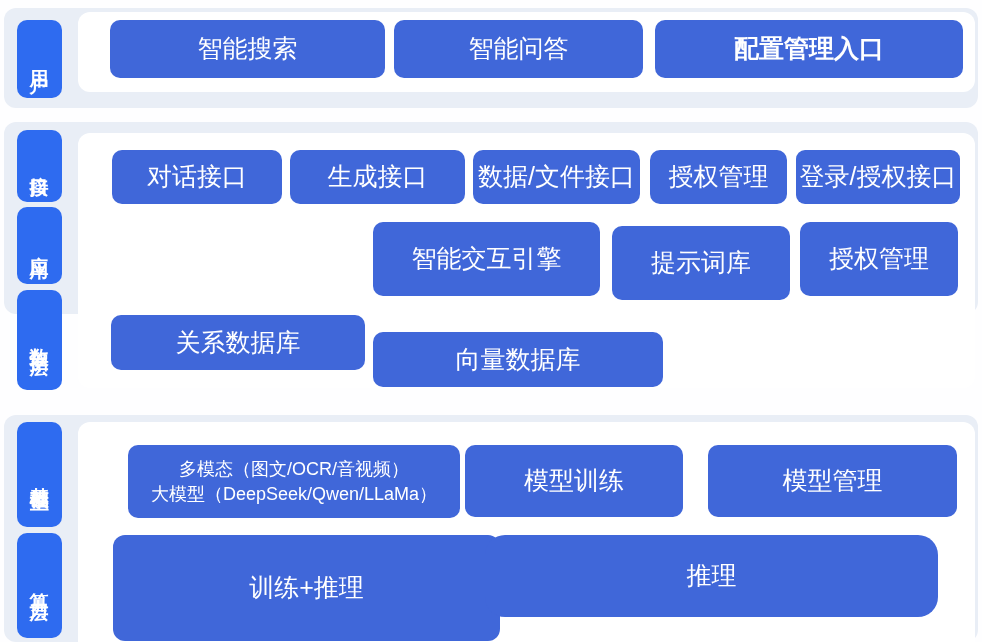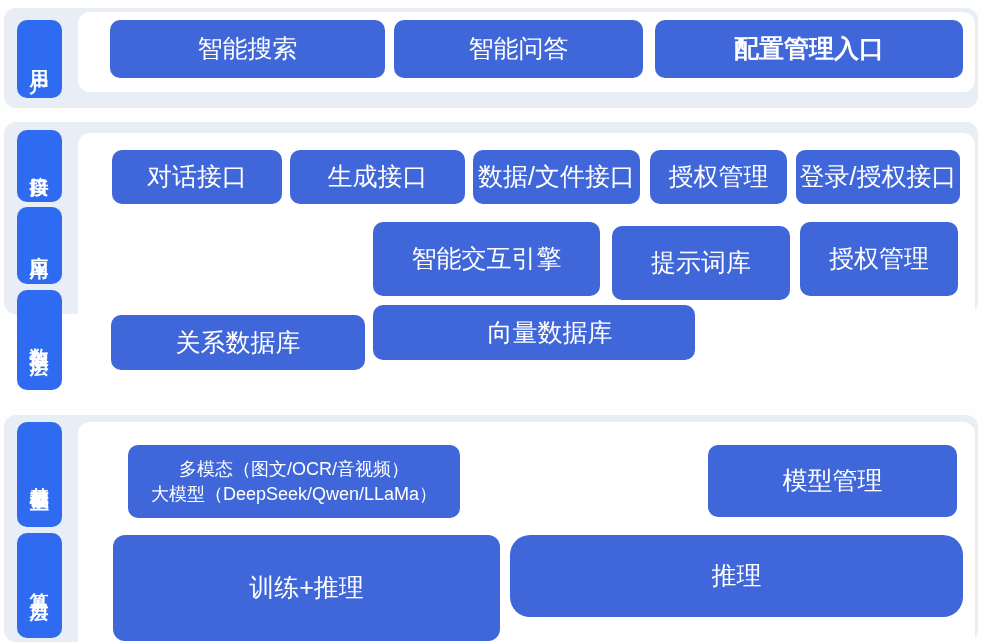--- a/index.html
+++ b/index.html
@@ -70,29 +70,30 @@
     <div class="node" style="left:469px;top:28px;width:167px;height:54px;">数据/文件接口</div>
     <div class="node" style="left:286px;top:28px;width:175px;height:54px;">生成接口</div>
     <div class="node" style="left:646px;top:28px;width:137px;height:54px;">授权管理</div>
     <div class="node" style="left:792px;top:28px;width:164px;height:54px;border-radius:9px;">登录/授权接口</div>
 
     <div class="node" style="left:369px;top:100px;width:227px;height:74px;">智能交互引擎</div>
     <div class="node" style="left:608px;top:104px;width:178px;height:74px;">提示词库</div>
     <div class="node" style="left:796px;top:100px;width:158px;height:74px;">授权管理</div>
 
     <div class="node" style="left:107px;top:193px;width:254px;height:55px;">关系数据库</div>
-    <div class="node" style="left:369px;top:183px;width:290px;height:55px;padding-left:32px;">向量数据库</div>
+    <div class="node" style="left:369px;top:210px;width:290px;height:55px;">向量数据库</div>
   </div>
 
   <div class="band" style="top:415px;height:227px;">
     <div class="panel" style="left:74px;top:7px;width:897px;height:235px;"></div>
     <div class="side-label" style="top:7px;height:105px;letter-spacing:2px;line-height:40px;">基础模型</div>
     <div class="side-label" style="top:118px;height:105px;">算力层</div>
 
     <div class="node small-text" style="left:107px;top:30px;width:332px;height:73px;margin-left:17px;">多模态（图文/OCR/音视频）
 大模型（DeepSeek/Qwen/LLaMa）</div>
+    <div class="node" style="left:461px;top:30px;width:218px;height:72px;">模型训练</div>
     <div class="node" style="left:704px;top:30px;width:249px;height:72px;">模型管理</div>
 
     <div class="node" style="left:109px;top:120px;width:387px;height:106px;border-radius:12px;">训练+推理</div>
-    <div class="node" style="left:506px;top:120px;width:453px;height:82px;border-radius:20px;">推理</div>
+    <div class="node" style="left:481px;top:120px;width:453px;height:82px;border-radius:20px;">推理</div>
   </div>
 
 </div>
 
 </body></html>

